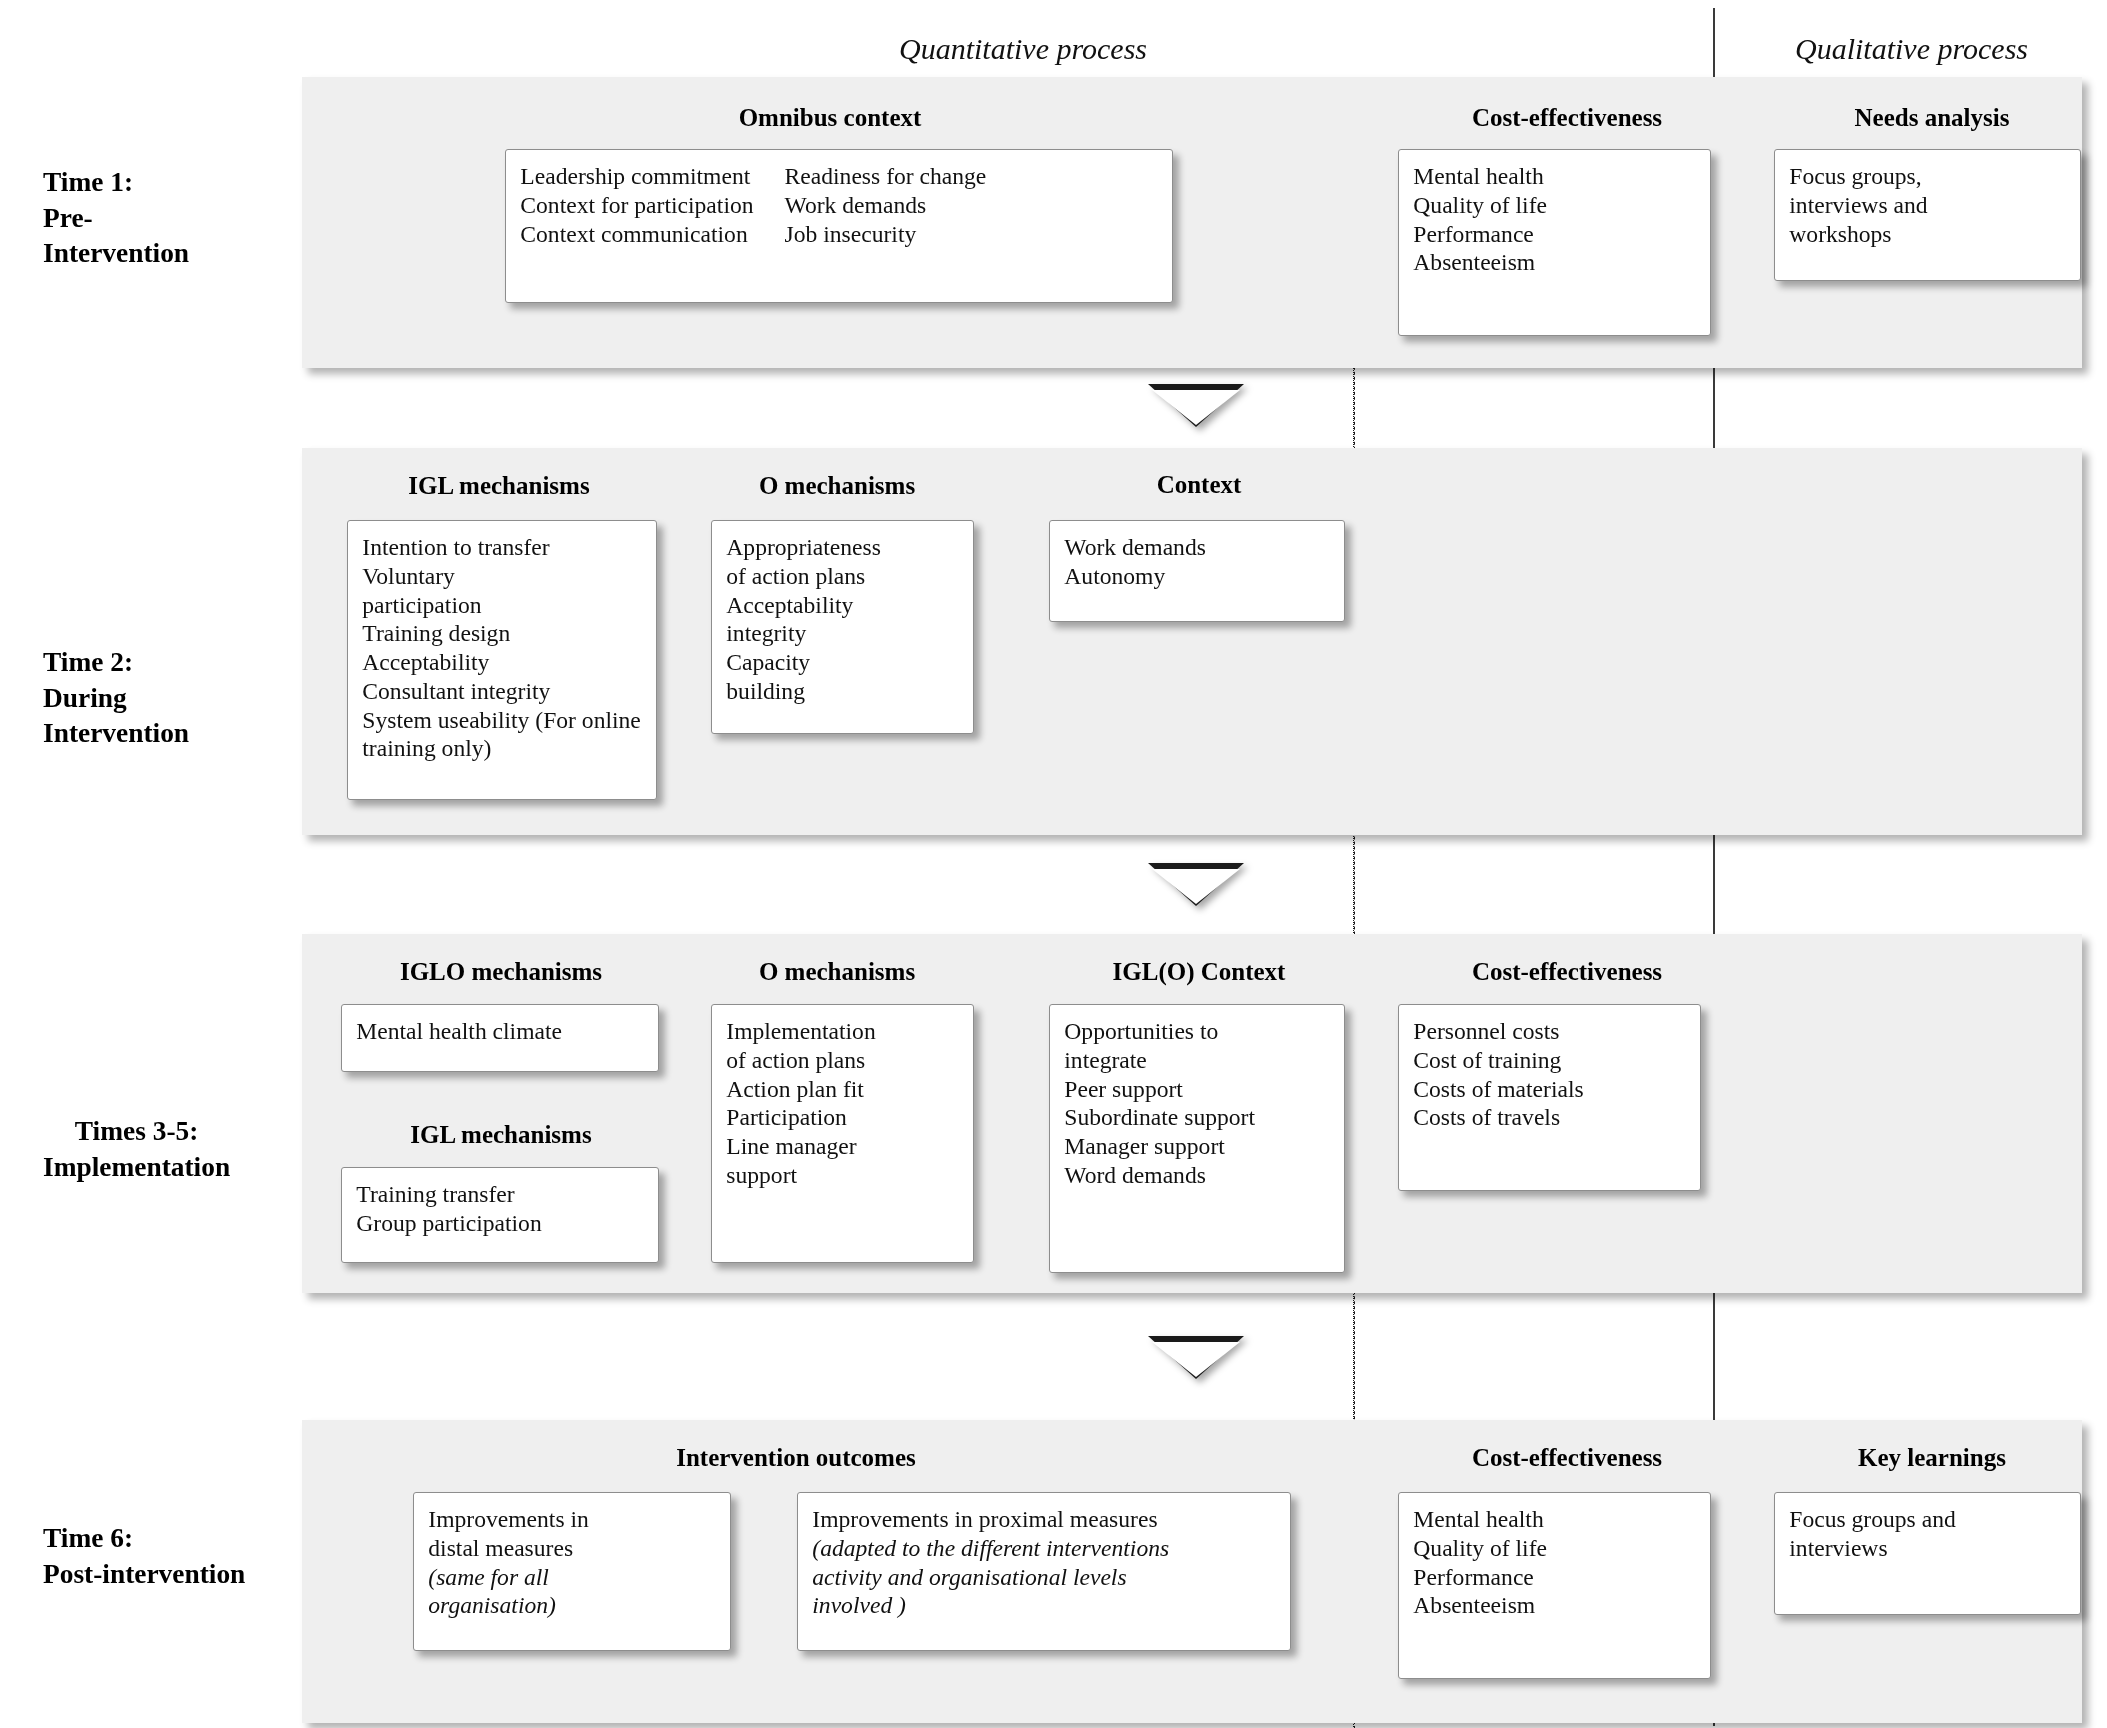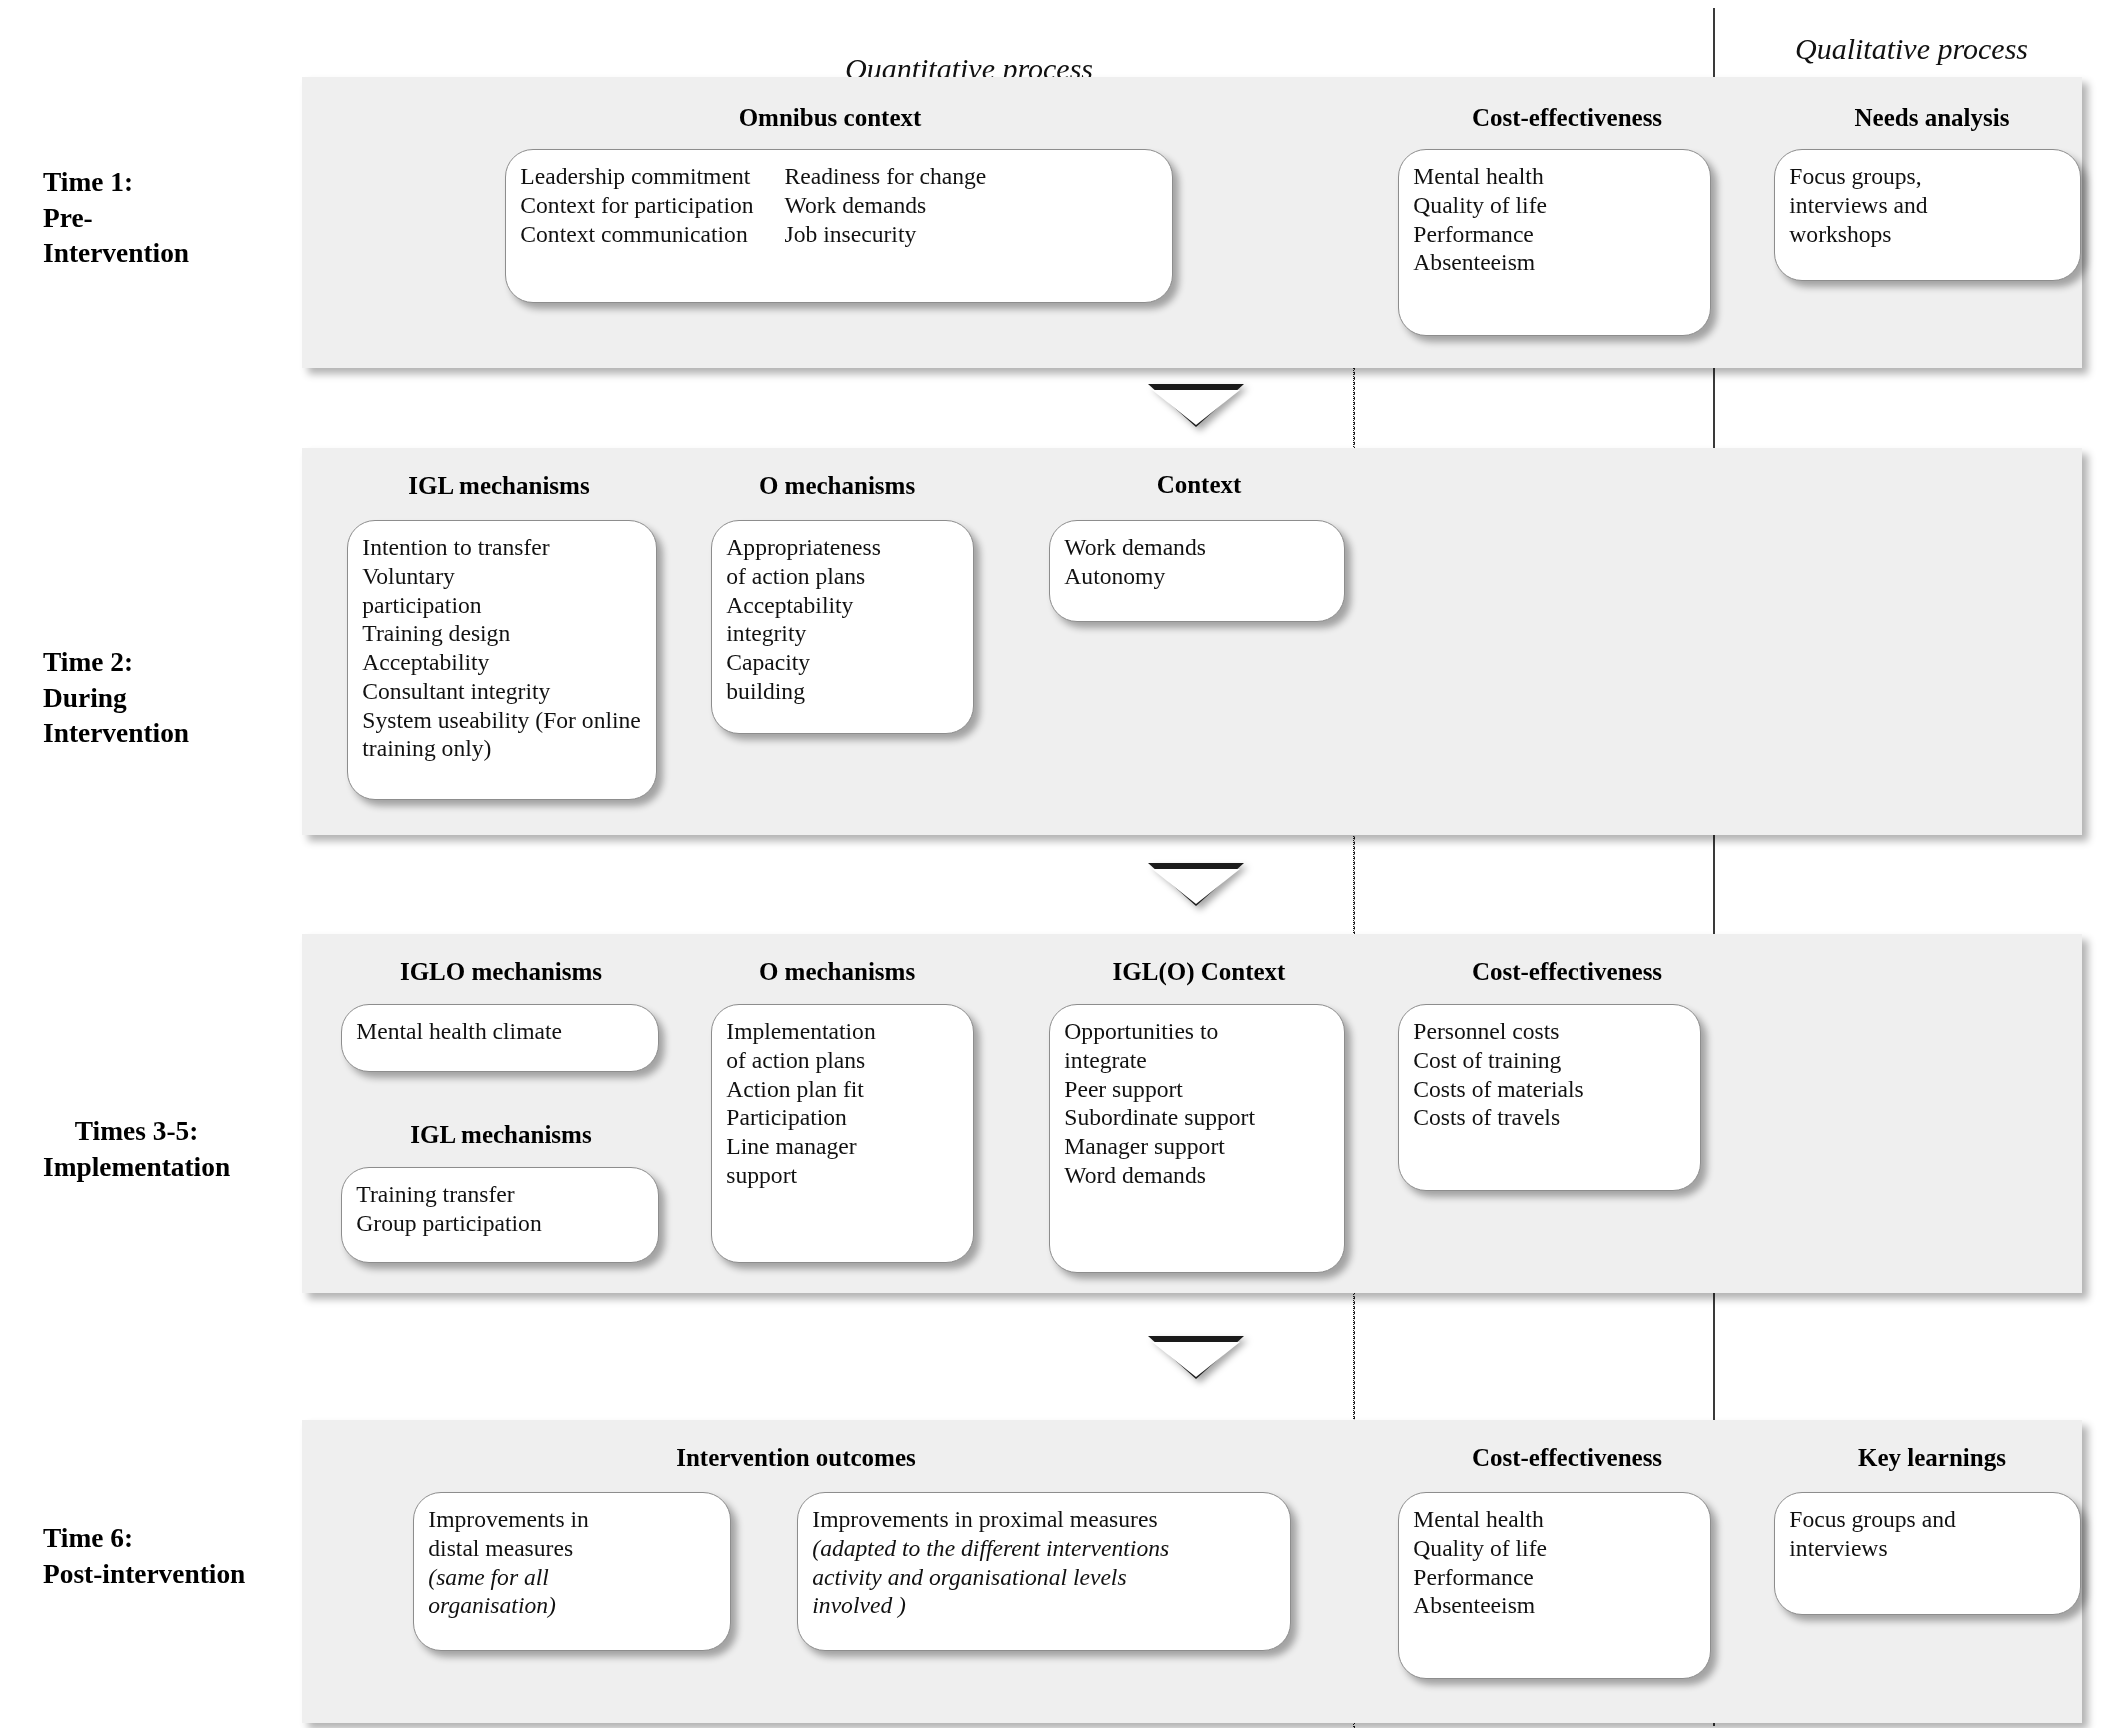--- a/index.html
+++ b/index.html
@@ -17,21 +17,21 @@
   }
 
   
   .proc-header {
     position: absolute;
     font-style: italic;
     font-size: 30px;
     color: #111;
     white-space: nowrap;
   }
-  #proc-quant { left: 845px; top: 32px; margin-top: 20px; }
+  #proc-quant { left: 899px; top: 32px; }
   #proc-qual  { left: 1795px; top: 32px; }
 
   
   .v-solid {
     position: absolute;
     left: 1713px;
     top: 7.7px;
     width: 1.6px;
     height: 1718px;
     background: #3a3a3a;
@@ -83,21 +83,21 @@
     color: #000;
     text-align: right;
     transform: translateX(-50%);
   }
 
   
   .card {
     position: absolute;
     background: #ffffff;
     border: 1.1px solid #8d8d8d;
-    border-radius: 28px;
+    border-radius: 3px;
     box-shadow: 5.5px 6px 7.1px rgba(0,0,0,0.32);
     box-sizing: border-box;
     padding: 12px 14.3px;
   }
   .card .line {
     font-size: 23.6px;
     line-height: 1.22;
     color: #111;
     white-space: pre-line;
   }

